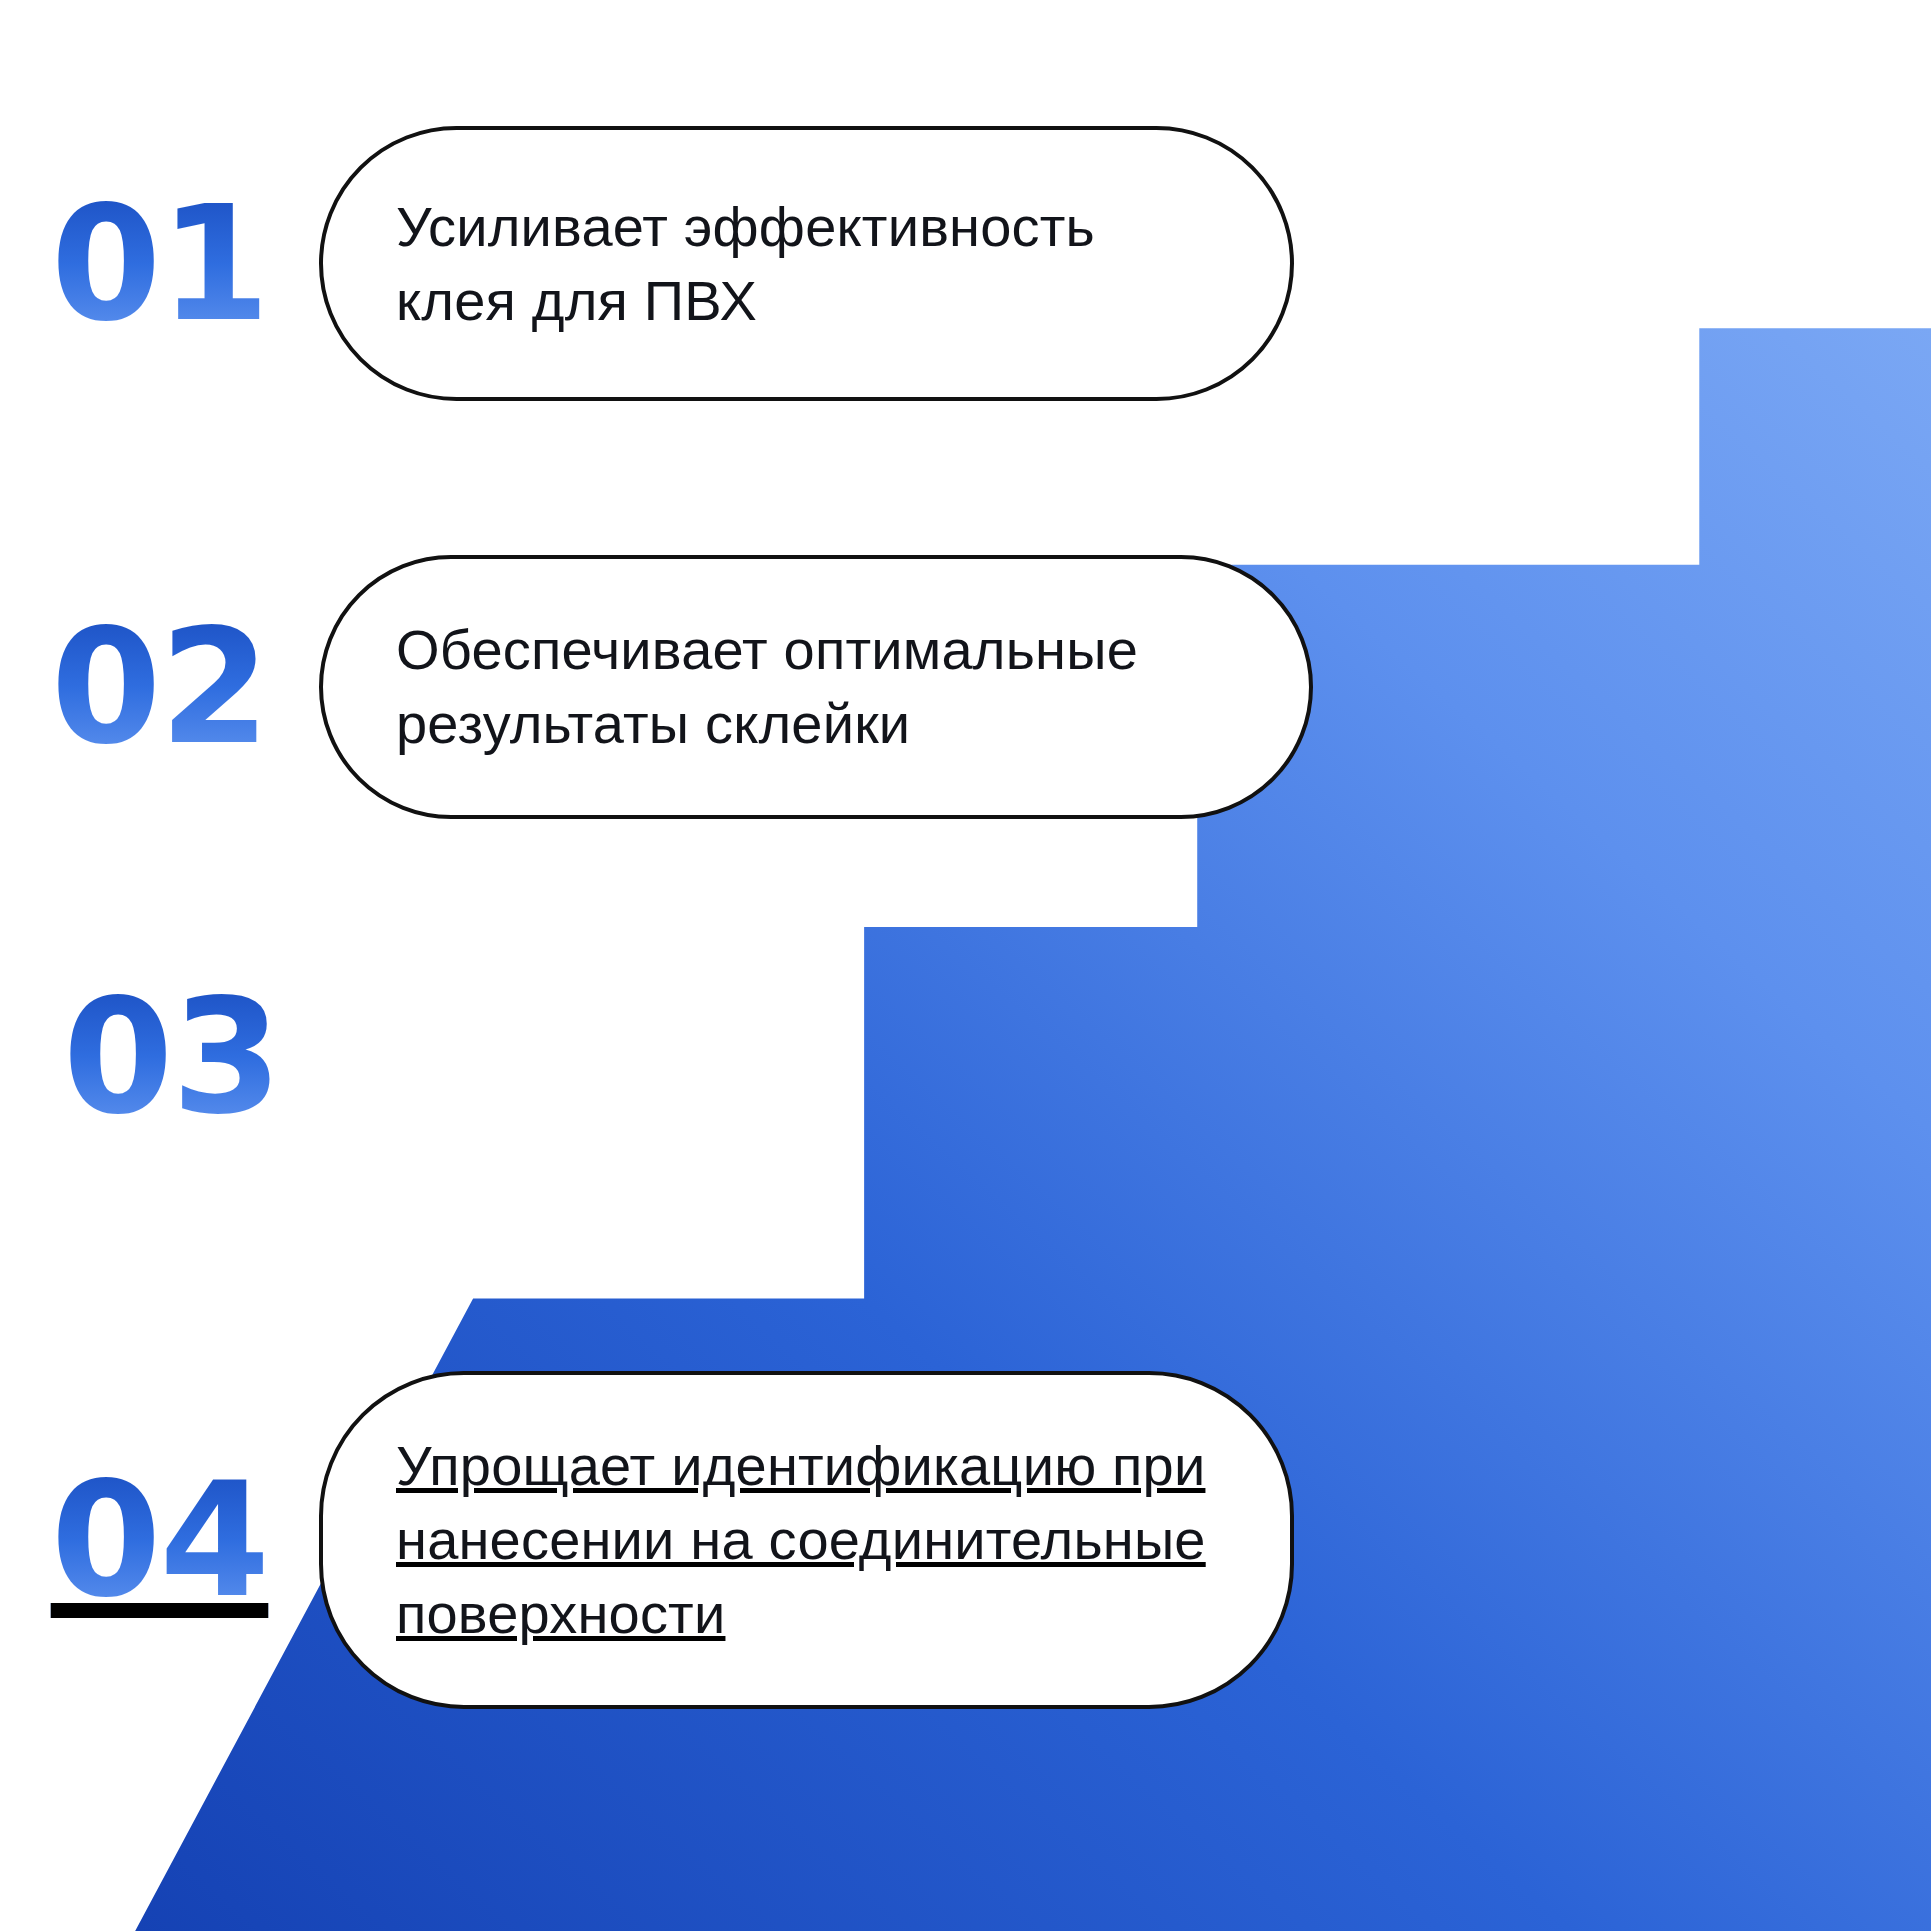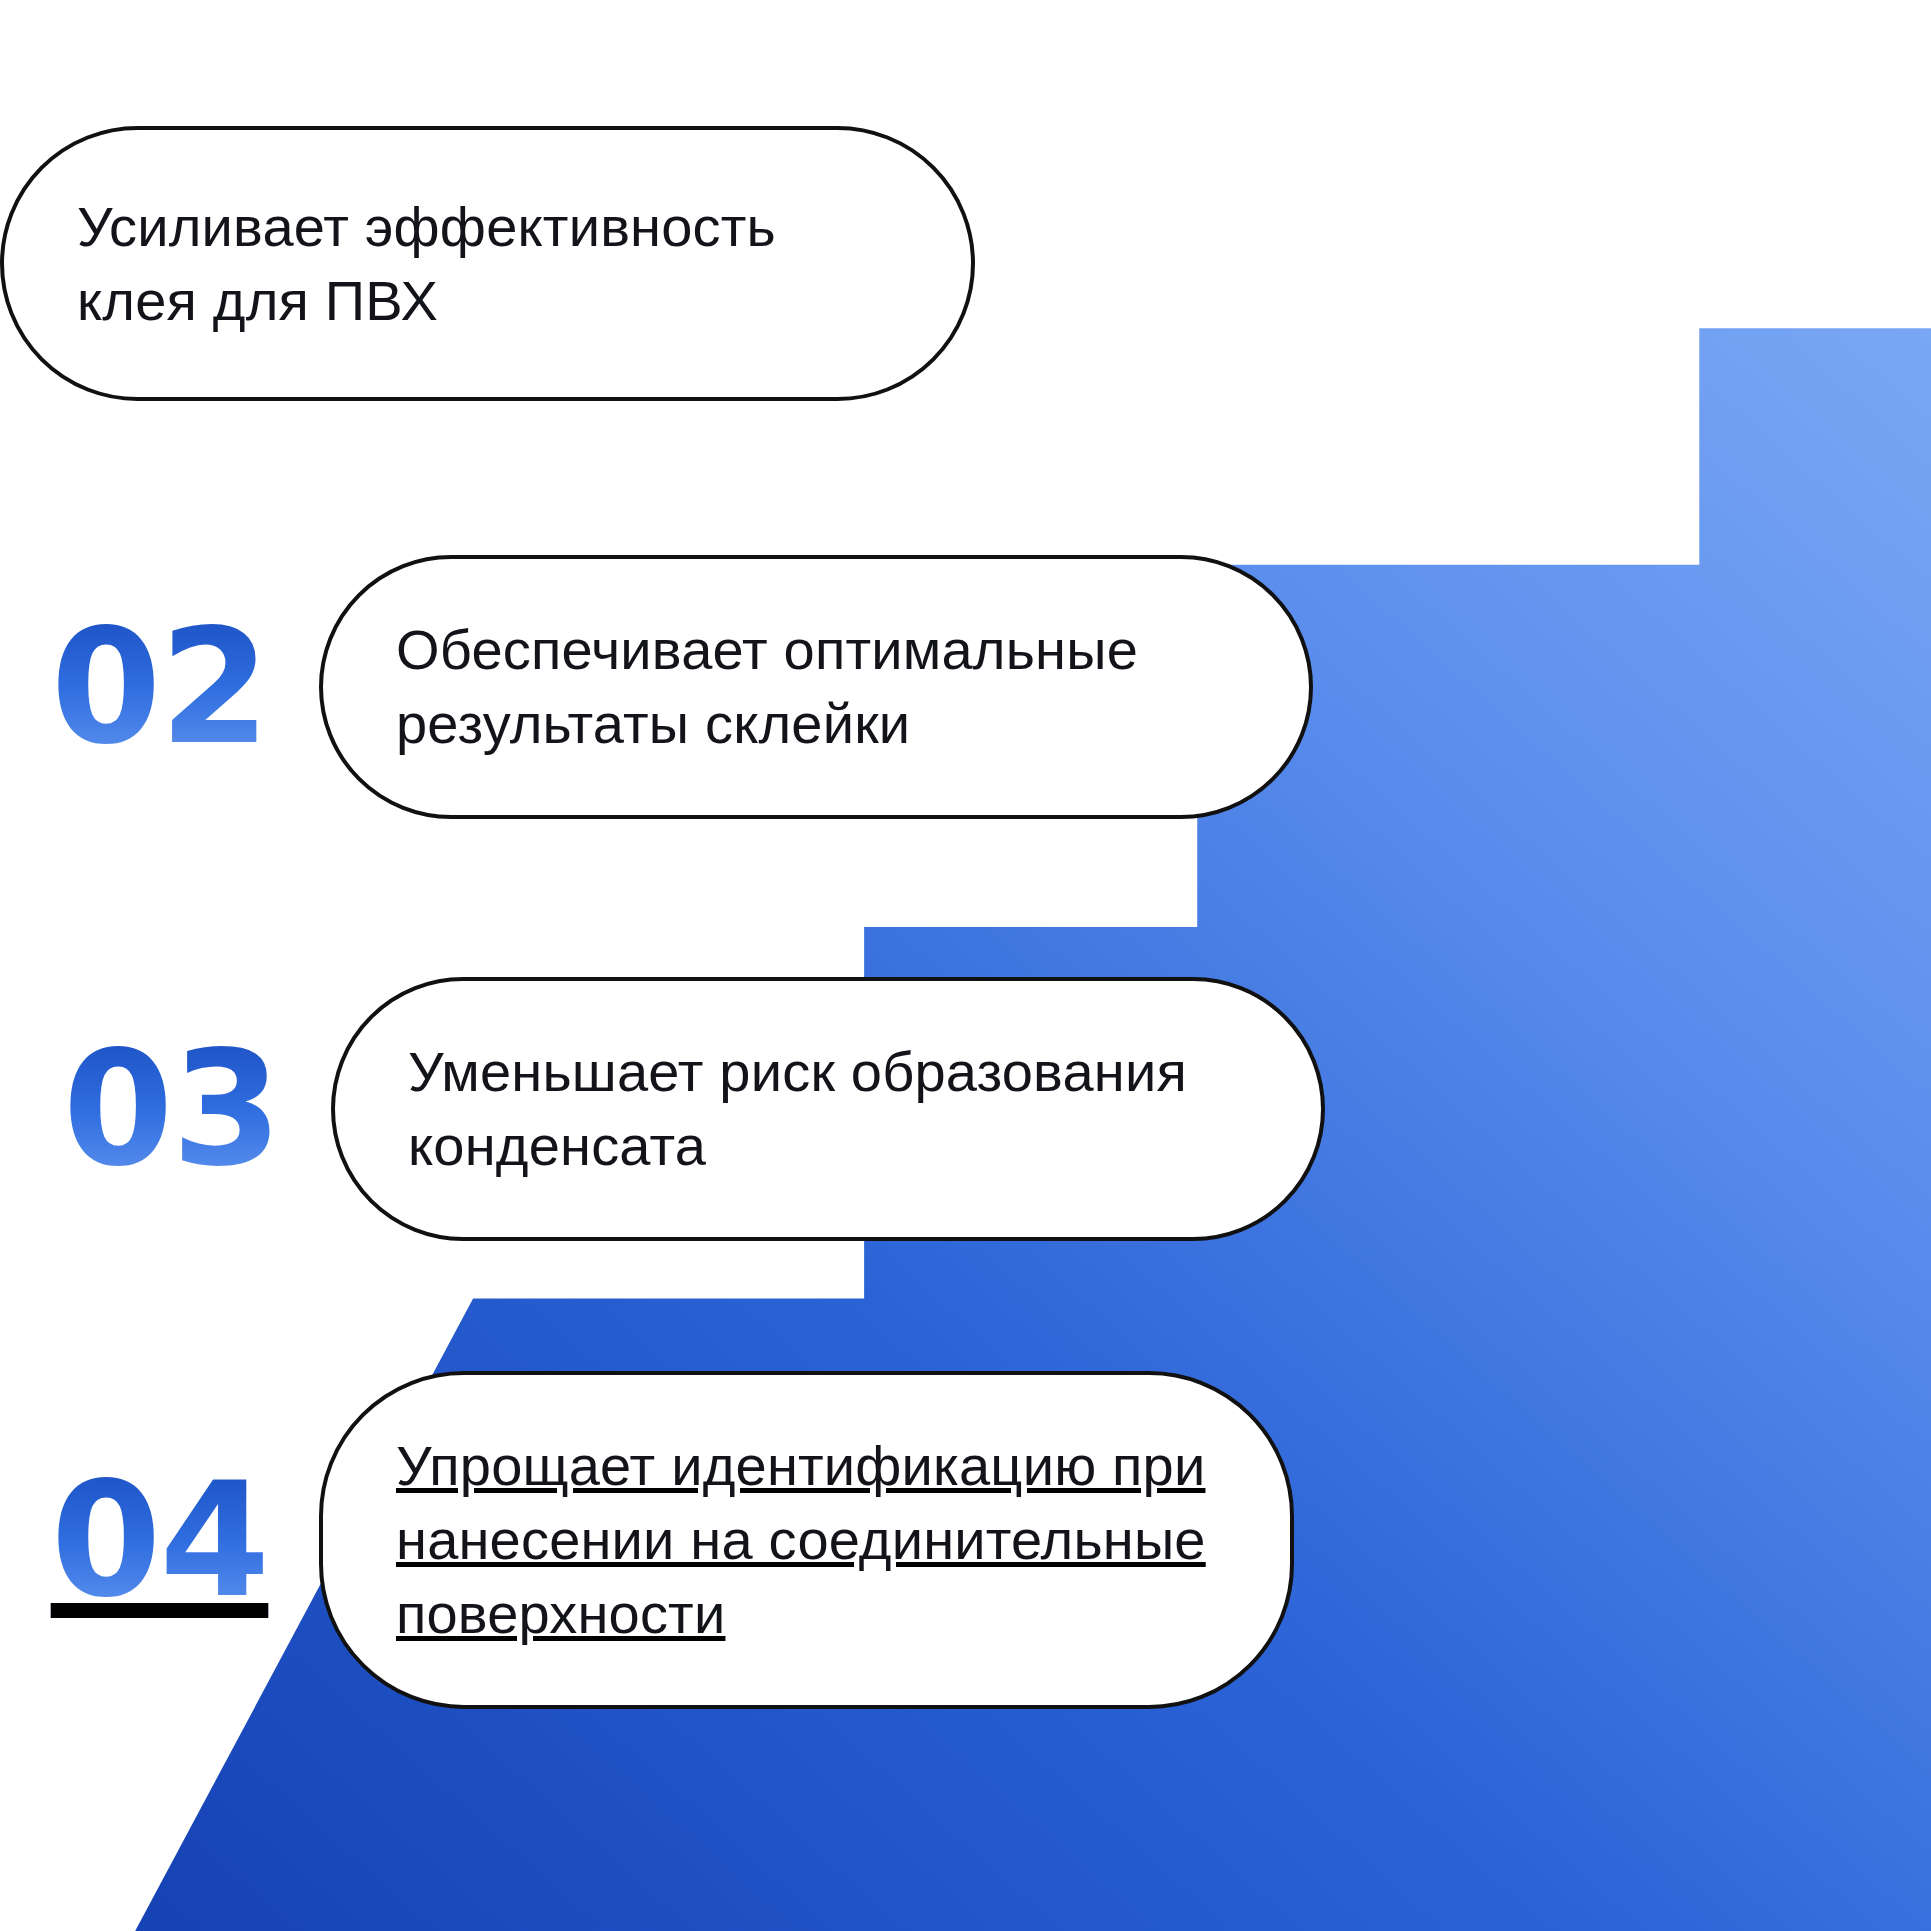--- a/index.html
+++ b/index.html
@@ -108,37 +108,35 @@
              L 895 960
              L 895 1345
              L 490 1345
              L 140 2000
              L 2000 2000 Z" fill="url(#stairGrad)"></path>
   </svg>
 
   <div class="rows">
 
     <div class="row row-1">
+      <div class="num">01</div>
       <div class="pill pill-1">
         <span class="pill-text">Усиливает эффективность клея для ПВХ</span>
       </div>
     </div>
 
     <div class="row row-2">
       <div class="num">02</div>
       <div class="pill pill-2">
         <span class="pill-text">Обеспечивает оптимальные результаты склейки</span>
       </div>
     </div>
 
     <div class="row row-3">
       <div class="num">03</div>
-      <div class="pill pill-3">
-        <span class="pill-text">Уменьшает риск образования конденсата</span>
-      </div>
     </div>
 
     <div class="row row-4">
       <div class="num">04</div>
       <div class="pill pill-4">
         <span class="pill-text">Упрощает идентификацию при нанесении на соединительные поверхности</span>
       </div>
     </div>
 
   </div>

